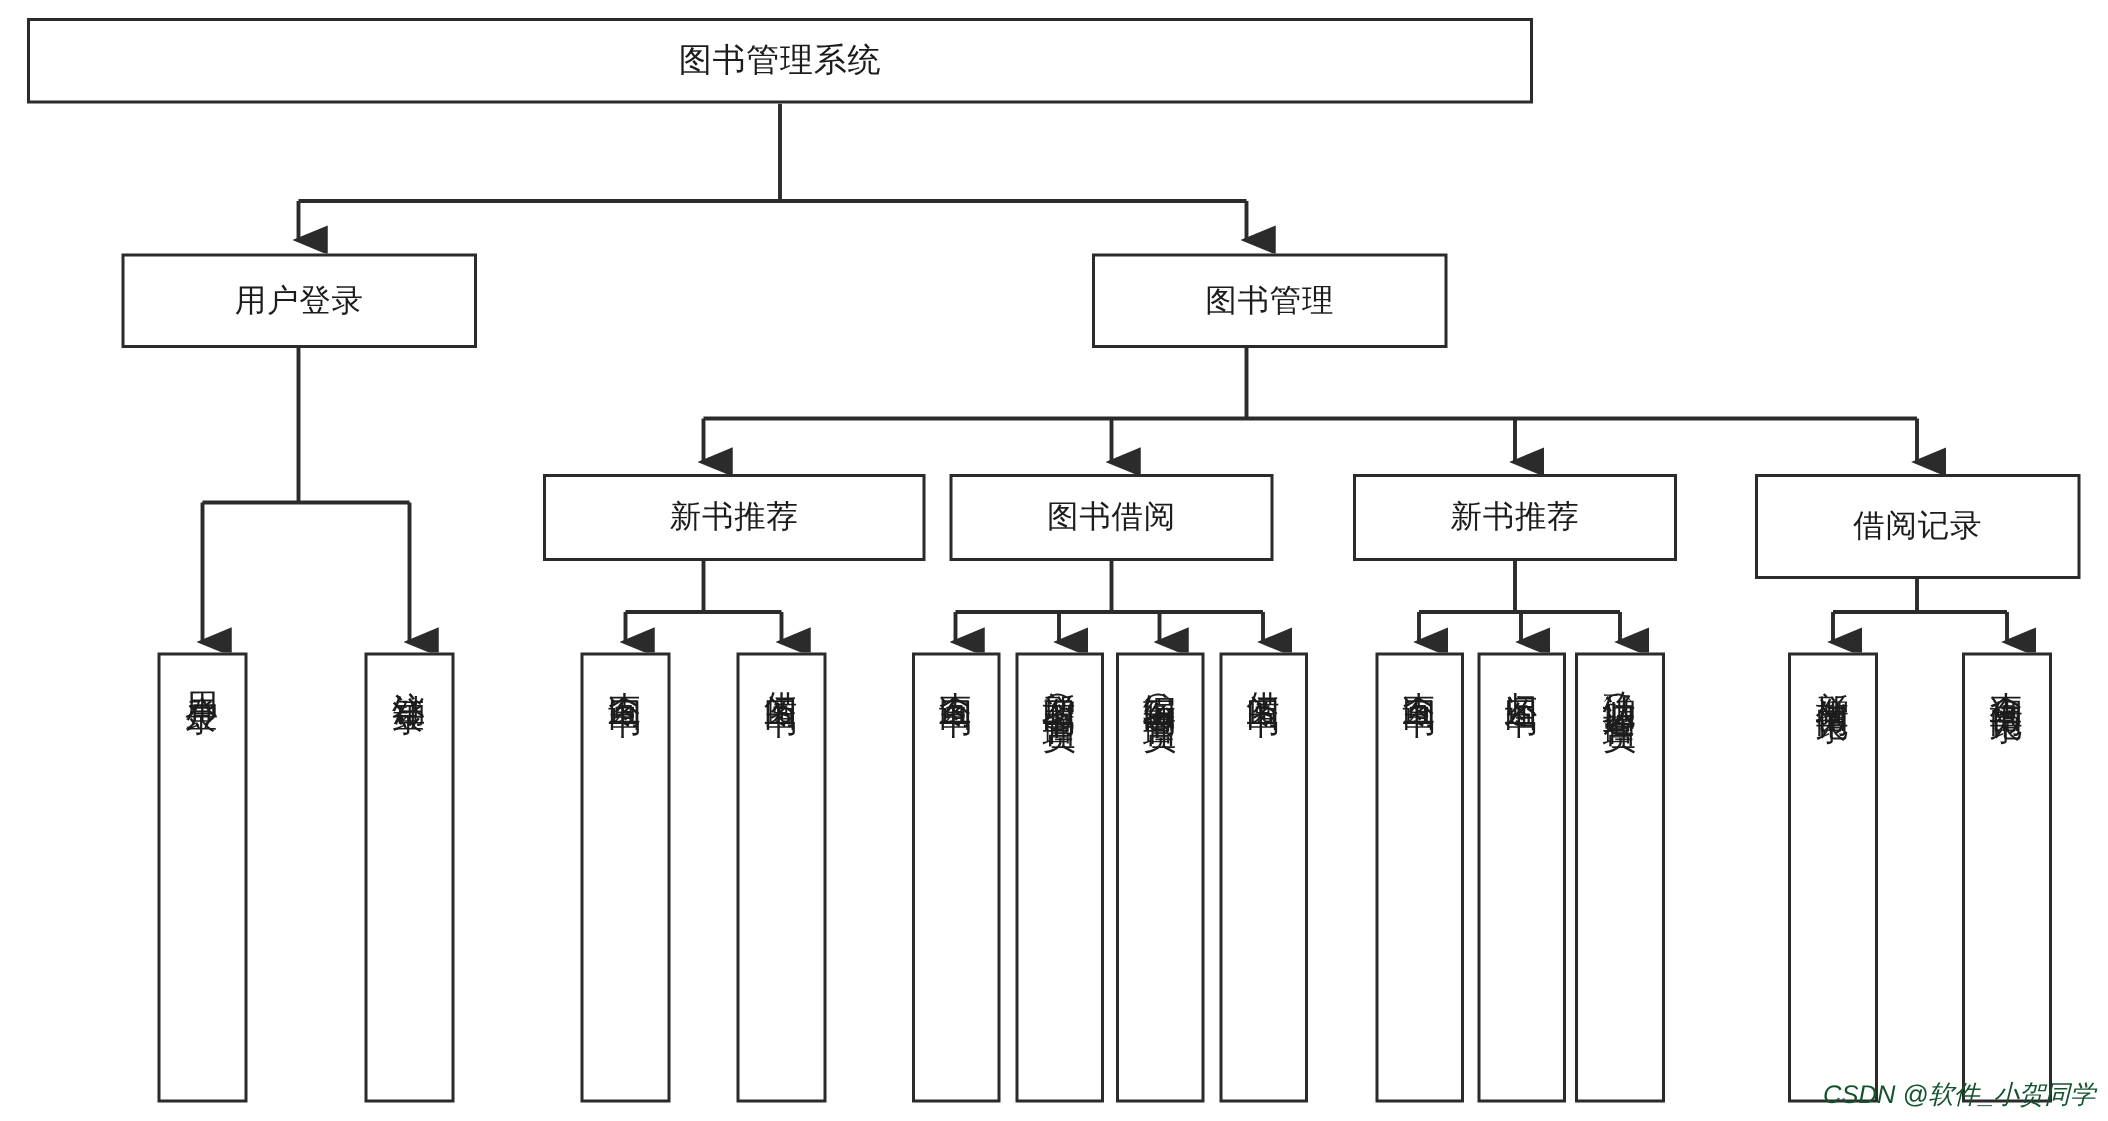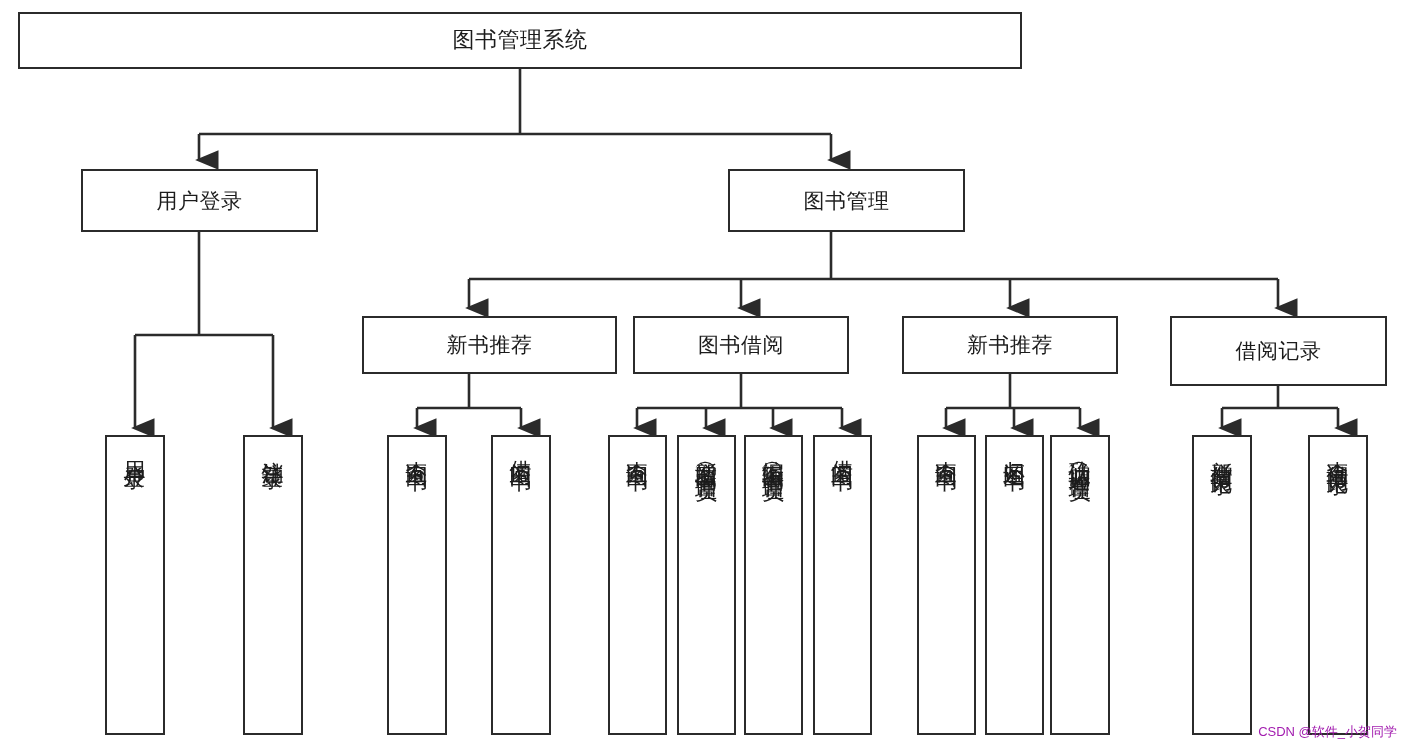--- a/index.html
+++ b/index.html
@@ -45,25 +45,26 @@
     font-size:22px;
     line-height:1.05;
     letter-spacing:3px;
     white-space:normal;
     max-height:280px;
   }
 
   #watermark{
     position:absolute;
     right:8px;bottom:6px;
-    font-size:13px;
-    color:#a21caf;
+    font-size:17px;
+    color:#14532d;
     z-index:5;
     white-space:nowrap;
     user-select:none;
+    font-style:italic;
   }
 </style>
 </head>
 <body>
 
 <div id="diagram">
 
   <svg id="wires" viewBox="0 0 1405 747" xmlns="http://www.w3.org/2000/svg">
     <defs>
       <marker id="arrow" viewBox="0 0 12 12" refX="6" refY="10" markerWidth="9" markerHeight="9" orient="auto-start-reverse">

